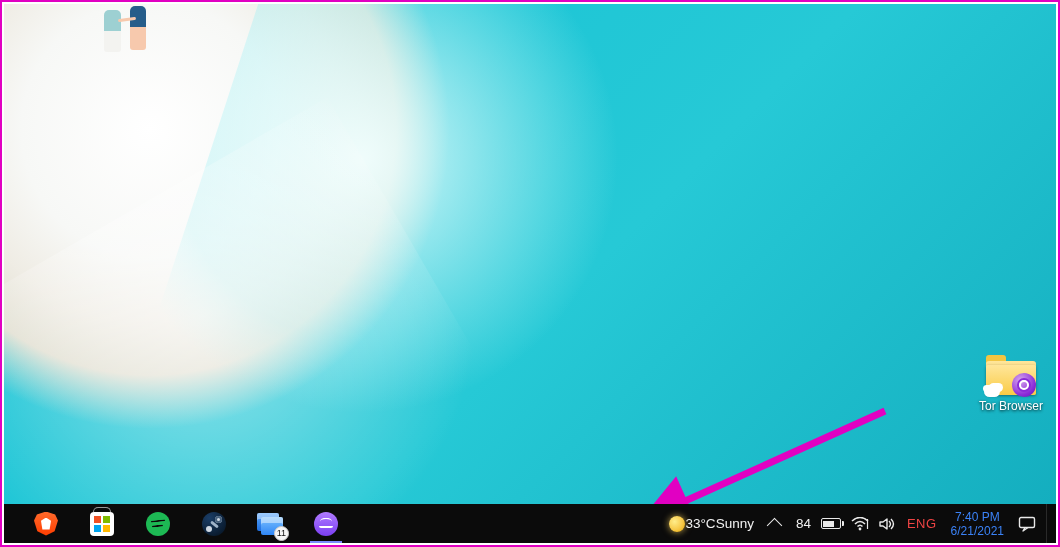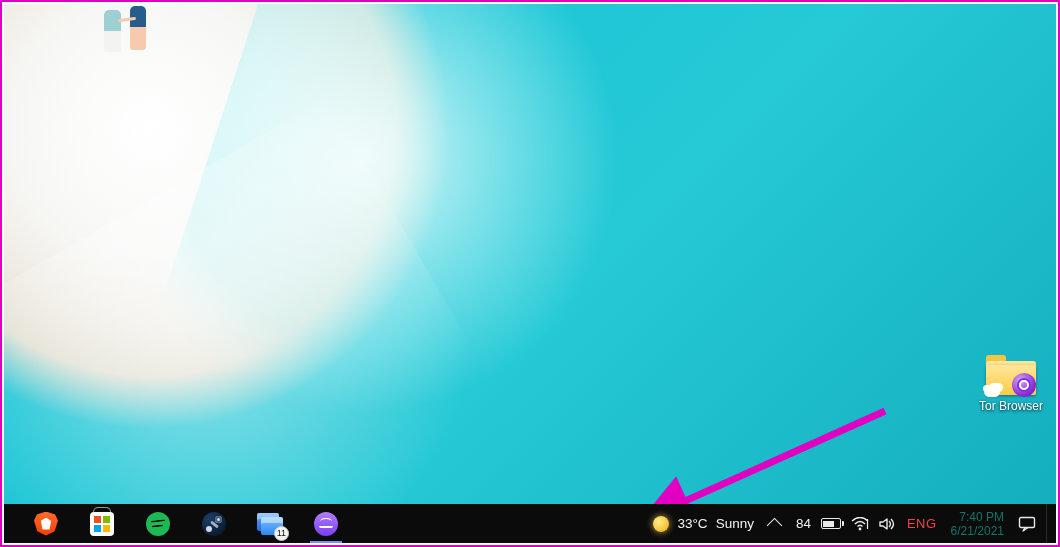--- a/index.html
+++ b/index.html
@@ -205,21 +205,21 @@
   .battery {
     width:20px; height:11px; border:1.5px solid #e9e9e9; border-radius:2px; position:relative;
   }
   .battery::after { content:""; position:absolute; right:-4px; top:2px; width:2px; height:5px; background:#e9e9e9; border-radius:0 1px 1px 0;}
   .battery .lvl { position:absolute; left:1.5px; top:1.5px; bottom:1.5px; width:60%; background:#e9e9e9; }
 
   .wifi svg, .vol svg, .action svg { display:block; }
 
   .lang { font-size:13px; letter-spacing:.5px; color:#ef4444; }
 
-  .clock { text-align:right; line-height:14px; font-size:12px; color:#0f766e; padding: 0 4px;}
+  .clock { text-align:center; line-height:14px; font-size:12px; color:#3b82f6; padding: 0 4px;}
   .clock .t { display:block; }
   .clock .d { display:block; }
 
   .tray-click { cursor: default; }
 
 </style>
 </head>
 <body>
 
 <div class="screen">
@@ -285,21 +285,21 @@
       <div class="tb-item tray-click" style="position:relative">
         <div class="ic-purple active">
             <div class="t"></div>
           </div>
       </div>
     </div>
 
     <div class="spacer"></div>
 
     <div class="right">
-      <div class="tray-click" style="display:flex;align-items:center;gap:8px;">
+      <div class="tray-click" style="display:flex;align-items:center;">
         <div class="tray-sun"></div>
         <span class="tray-text">33°C</span>
         <span class="tray-text">Sunny</span>
       </div>
 
       <div class="tray-click" style="width:22px;display:flex;justify-content:center">
         <div class="chev"></div>
       </div>
 
       <span class="tray-text tray-click">84</span>

